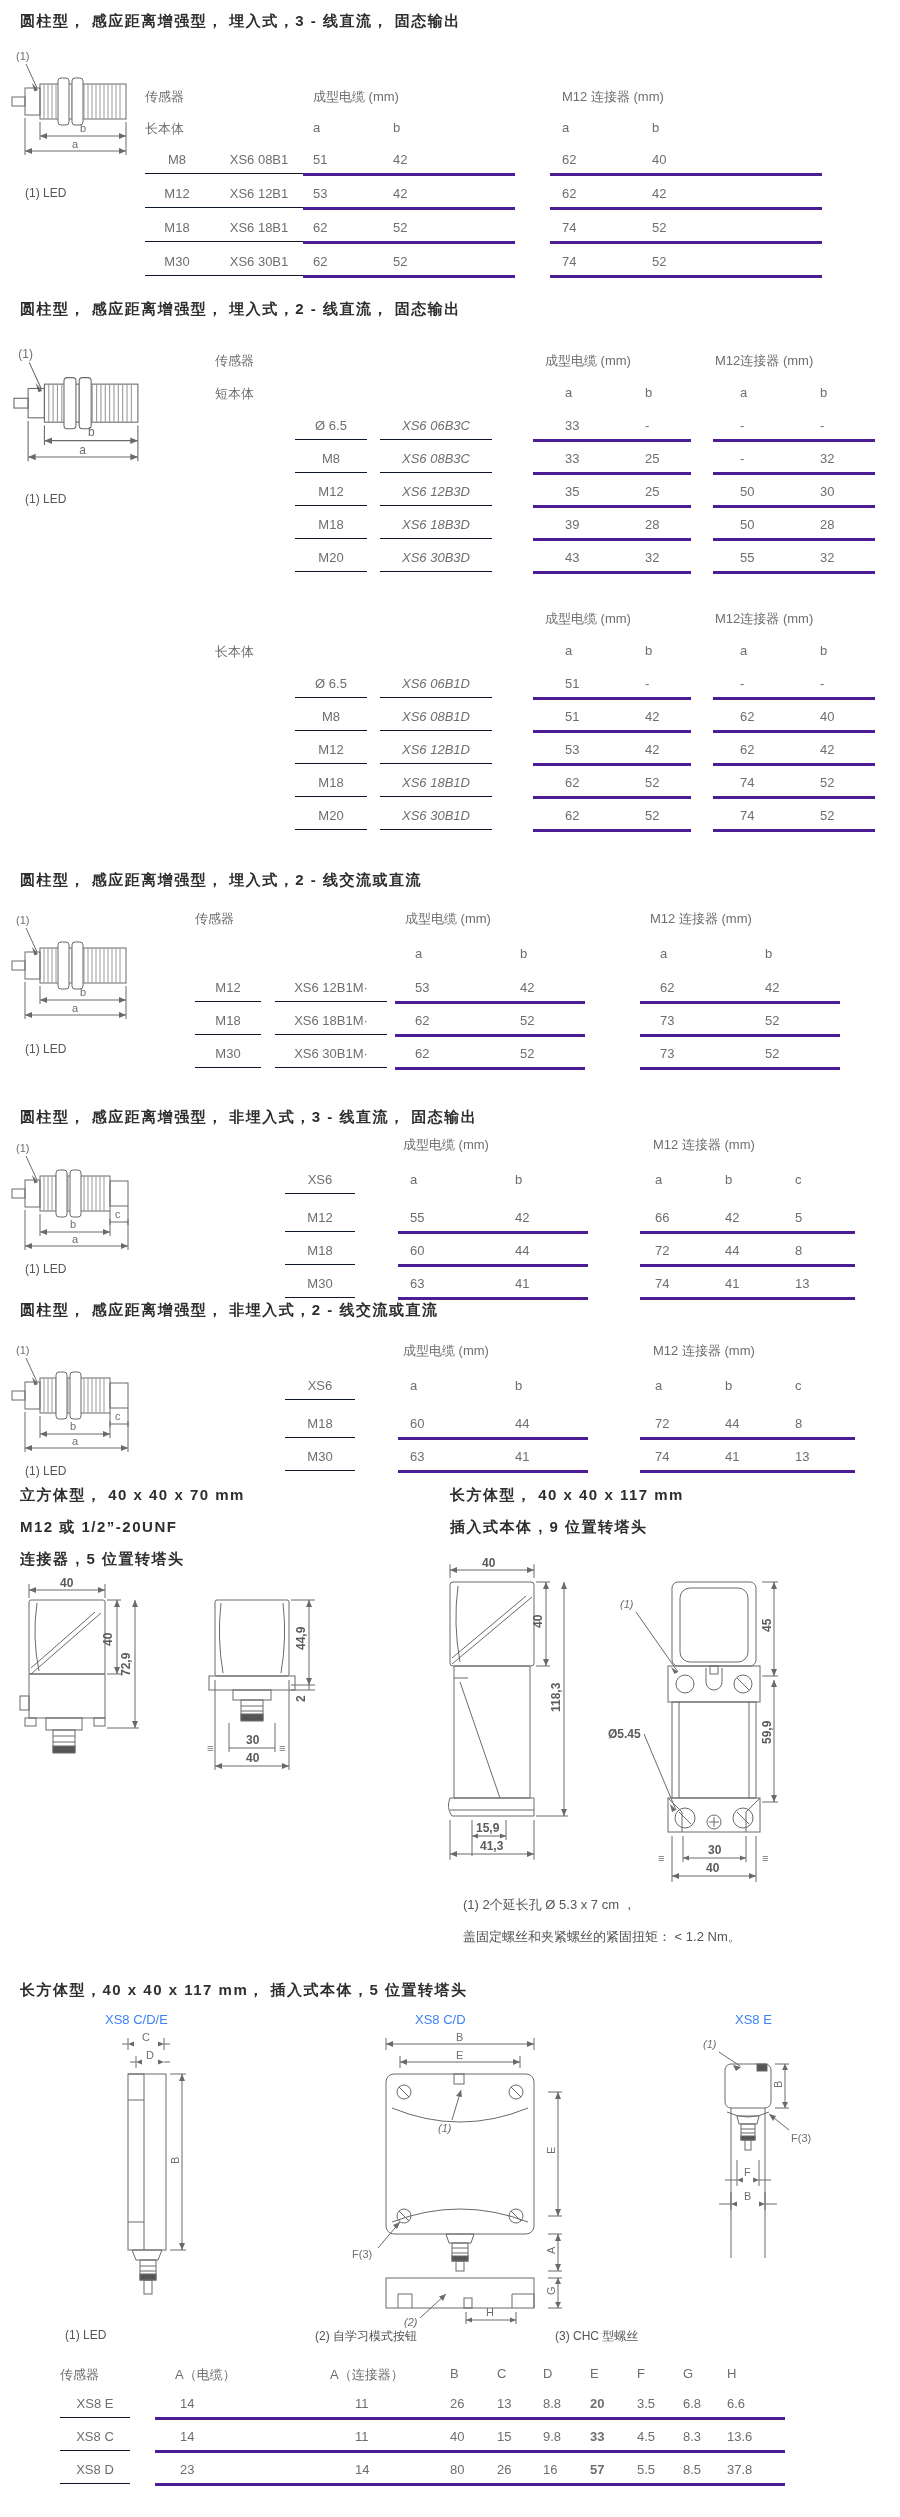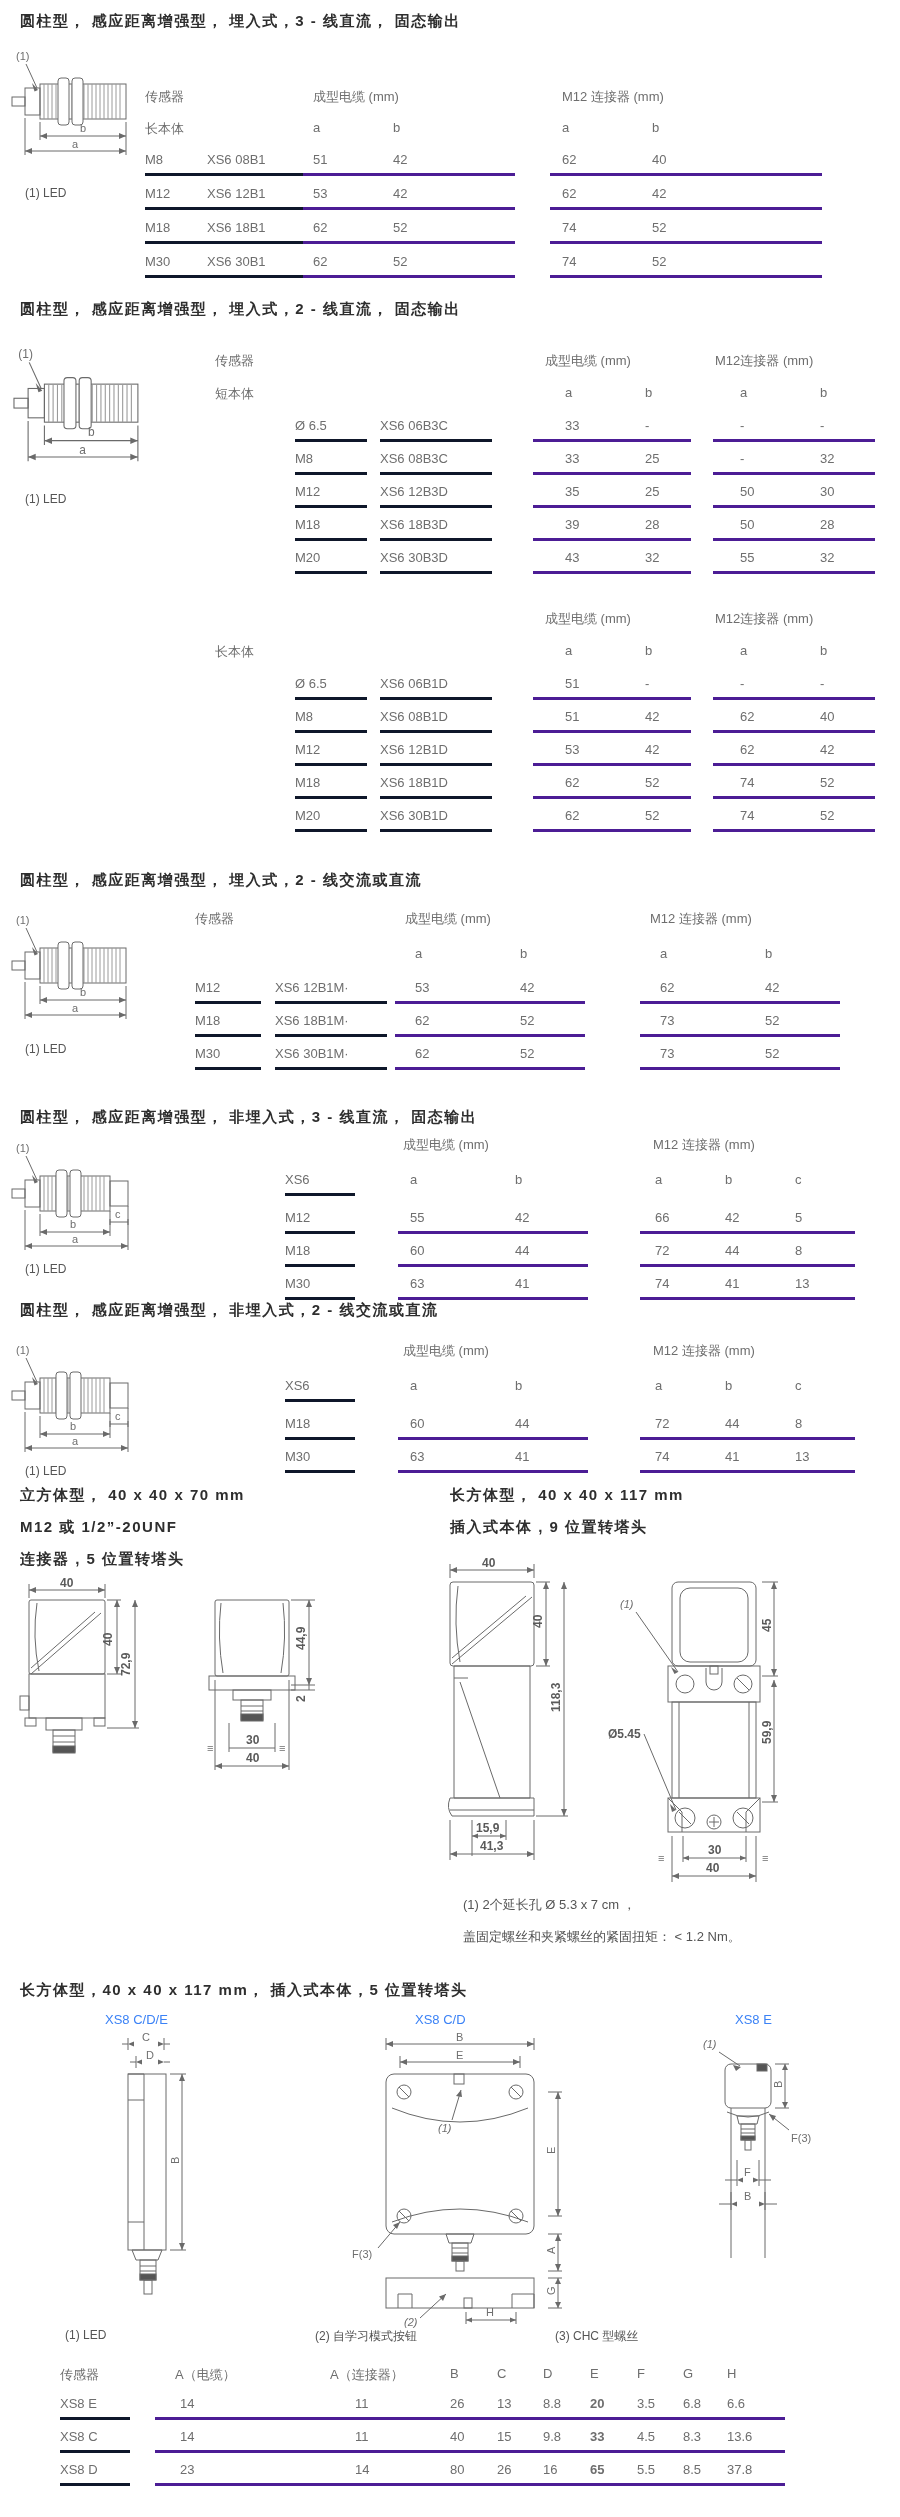--- a/index.html
+++ b/index.html
@@ -6,38 +6,38 @@
   .page{position:relative;width:900px;height:2517px;background:#fff;overflow:hidden;
         font-family:"Liberation Sans","DejaVu Sans",sans-serif;}
   .abs{position:absolute;}
   .title{position:absolute;font-size:15px;font-weight:bold;color:#2e2e2e;letter-spacing:1.5px;white-space:nowrap;}
   .tbl{position:absolute;}
   .hrow{position:absolute;width:100%;height:22px;}
   .h{position:absolute;top:0;font-size:13px;color:#6e6e6e;white-space:nowrap;}
   .rows{position:absolute;width:100%;}
   .trow{position:relative;height:27px;}
   .c{position:absolute;top:0;font-size:13px;color:#6e6e6e;white-space:nowrap;}
-  .u{border-bottom:3px solid #0f172a;height:21px;}
+  .u{border-bottom:1px solid #0f172a;height:21px;text-align:center;}
   .g{position:absolute;top:0;height:21px;border-bottom:3px solid #4c1d95;}
   .g .c{border:none;}
   .cap{position:absolute;font-size:12px;color:#555;white-space:nowrap;}
   .note{position:absolute;font-size:13px;color:#545454;white-space:nowrap;}
   .dlabel{position:absolute;font-size:13px;color:#3b82f6;white-space:nowrap;}
   svg{overflow:visible;}
   svg text{font-family:"Liberation Sans","DejaVu Sans",sans-serif;font-size:11px;fill:#6f6f6f;}
   svg text.bd{font-weight:bold;fill:#5a5a5a;font-size:12px;}
   
   #t1{left:145px;top:88px;width:700px;height:200px;}
   .t1 .size{left:0;width:64px;} .t1 .model{left:62px;width:104px;}
   .t1 .g1{left:158px;width:212px;} .t1 .g1 .ca{left:10px;} .t1 .g1 .cb{left:90px;}
   .t1 .g2{left:405px;width:272px;} .t1 .g2 .ma{left:12px;} .t1 .g2 .mb{left:102px;}
   .t1 .trow{margin-bottom:7px;}
   
   #t2{left:215px;top:352px;width:685px;height:520px;}
-  .t2 .lab{left:0;} .t2 .size{left:80px;width:72px;} .t2 .model{left:165px;width:112px;}
+  .t2 .lab{left:0;} .t2 .size{left:80px;width:72px;} .t2 .model{left:165px;width:112px;font-style:italic;}
   .t2 .g1{left:318px;width:158px;} .t2 .g1 .ca{left:32px;} .t2 .g1 .cb{left:112px;}
   .t2 .g2{left:498px;width:162px;} .t2 .g2 .ma{left:27px;} .t2 .g2 .mb{left:107px;}
   .t2 .trow{margin-bottom:6px;}
   
   #t3{left:195px;top:910px;width:700px;height:170px;}
   .t3 .size{left:0;width:66px;} .t3 .model{left:80px;width:112px;}
   .t3 .g1{left:200px;width:190px;} .t3 .g1 .ca{left:20px;} .t3 .g1 .cb{left:125px;}
   .t3 .g2{left:445px;width:200px;} .t3 .g2 .ma{left:20px;} .t3 .g2 .mb{left:125px;}
   .t3 .trow{margin-bottom:6px;}
   
@@ -958,21 +958,21 @@
         </span>
       </div>
         <div class="trow">
         <span class="c u name">XS8 D</span>
         <span class="g gl">
           <span class="c vac">23</span>
           <span class="c van">14</span>
           <span class="c v0">80</span>
           <span class="c v1">26</span>
           <span class="c v2">16</span>
-          <span class="c v3">65</span>
+          <span class="c v3">57</span>
           <span class="c v4">5.5</span>
           <span class="c v5">8.5</span>
           <span class="c v6">37.8</span>
         </span>
       </div>
       </div>
   </div>
 
 </div>
 

